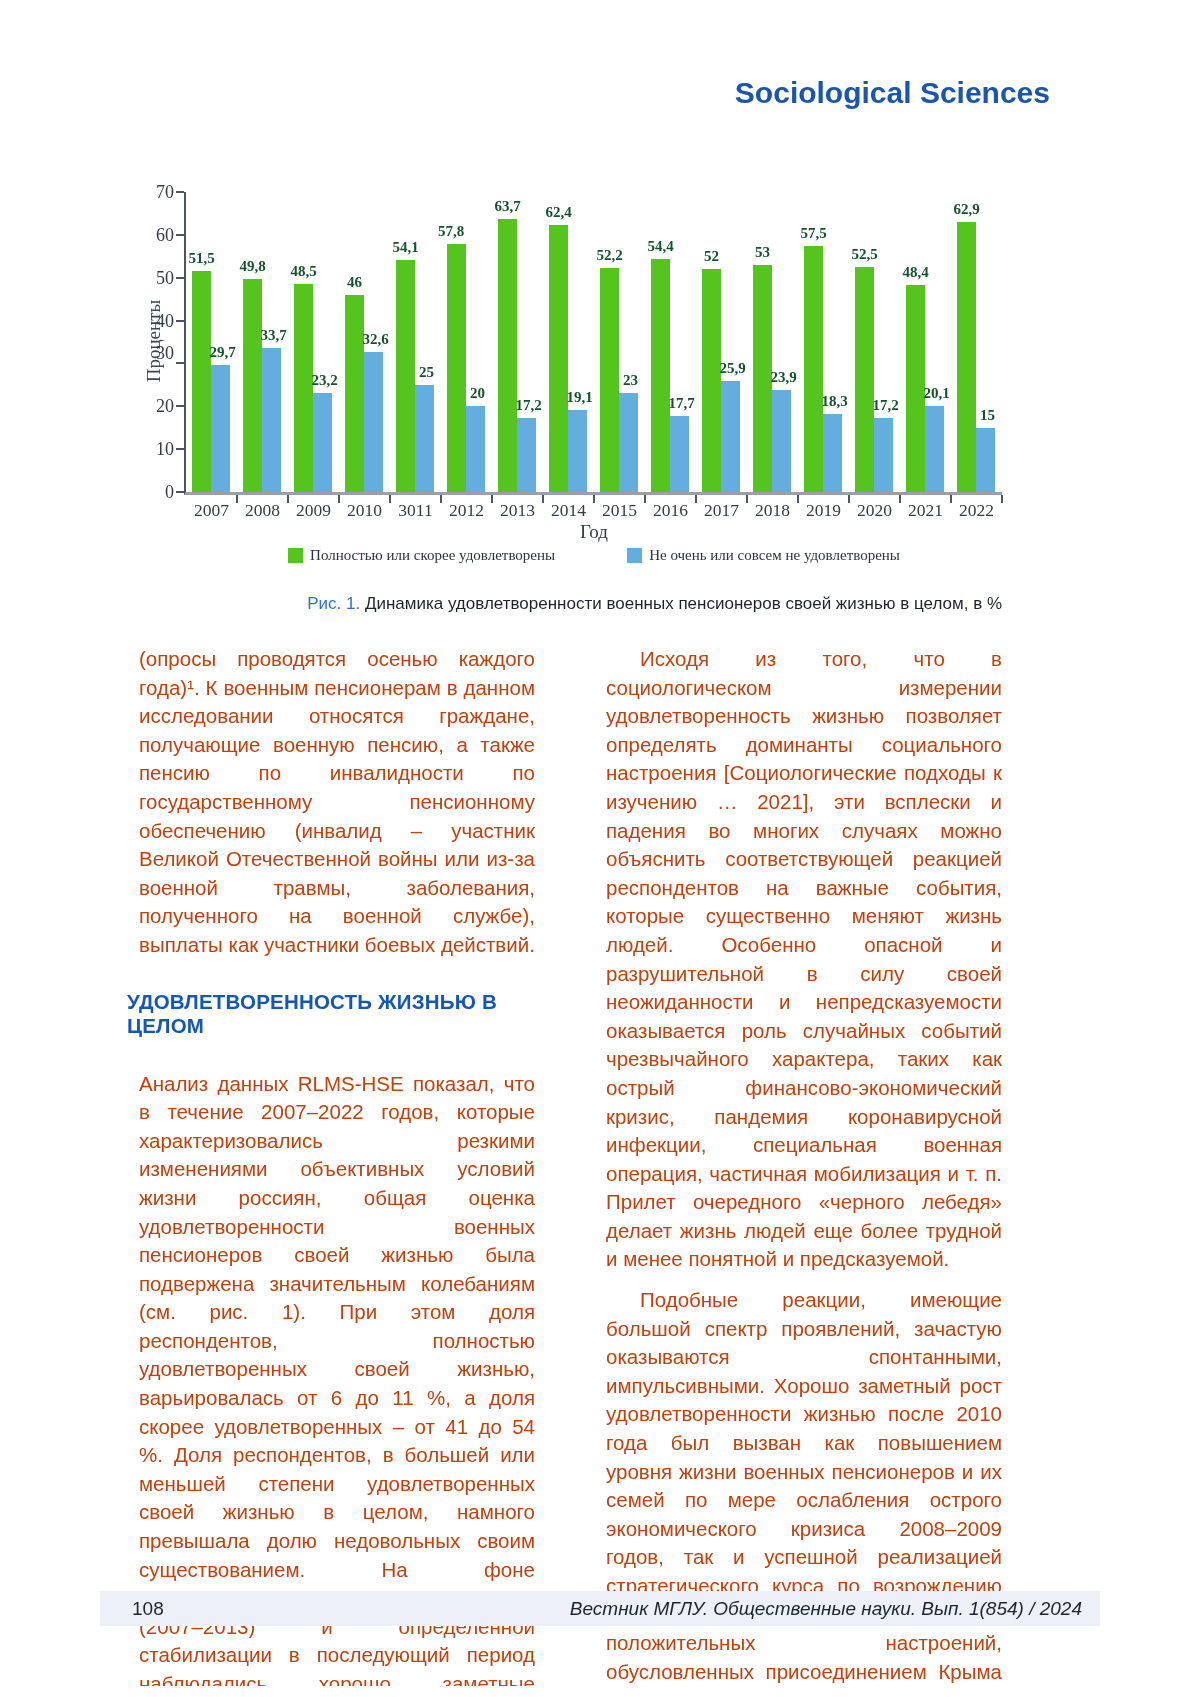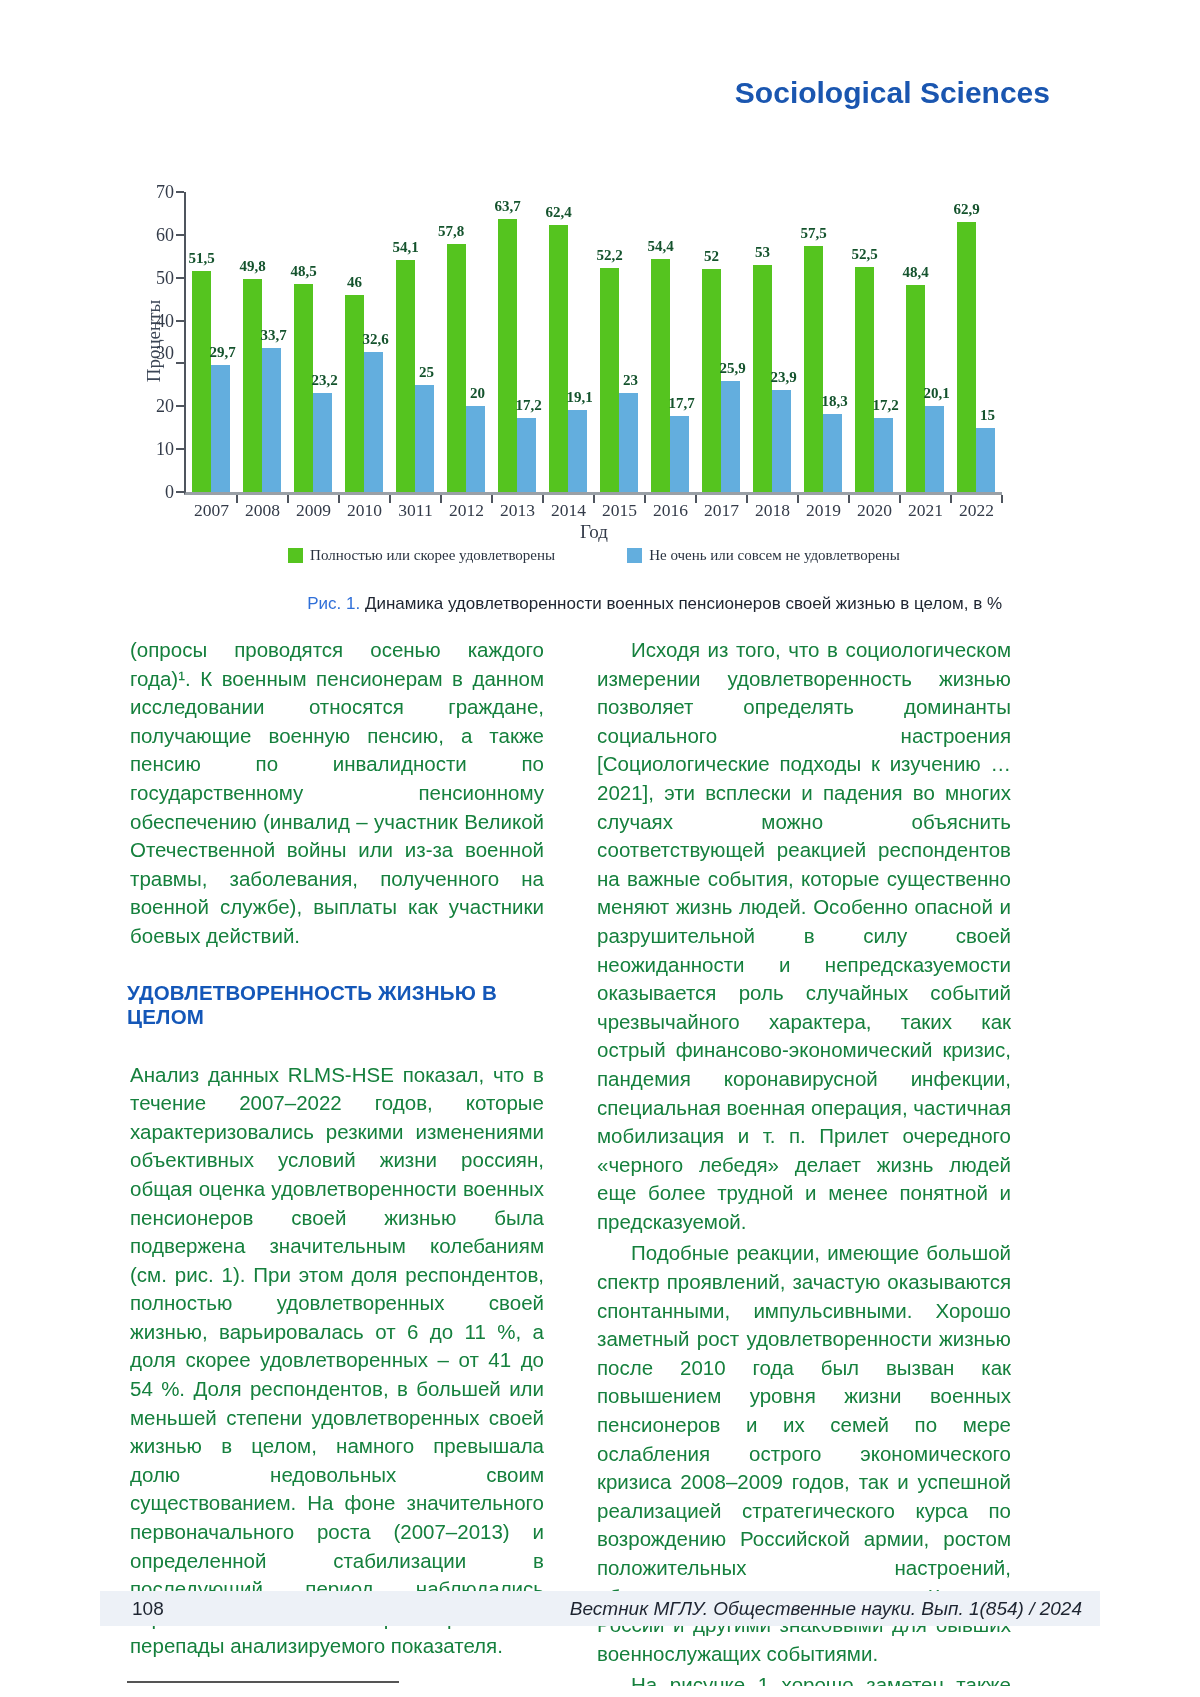--- a/index.html
+++ b/index.html
@@ -43,21 +43,21 @@
   .legend-text { font-size:15px; color:#2a3340; }
   .figure-caption {
     margin-left:46px; width:816px; text-align:right; margin-top:30px;
     font-family:"Liberation Sans", sans-serif; font-size:17px; color:#1d2430;
   }
   .caption-label { color:#2f6fd8; }
   
   .columns-zone { position:absolute; top:633px; left:127px; width:888px; display:flex; gap:47px; }
   .col { width:420px; }
   .body-par {
-    margin:3px; font-size:20.5px; line-height:28.6px; text-align:justify; color:#15803d;
+    margin:12px; font-size:20.5px; line-height:28.6px; text-align:justify; color:#c2410c;
   }
   .indent { text-indent:34px; }
   .section-heading {
     margin:30px 0 32px 0; font-size:20.5px; font-weight:bold; color:#1457b8; letter-spacing:0.2px;
   }
   .footnote-rule { width:272px; border:none; border-top:2px solid #555; margin:20px 0 13px 0; }
   .footnote-text {
     margin:0; font-size:16.5px; line-height:24.3px; text-align:justify; color:#3a3f45;
   }
   

